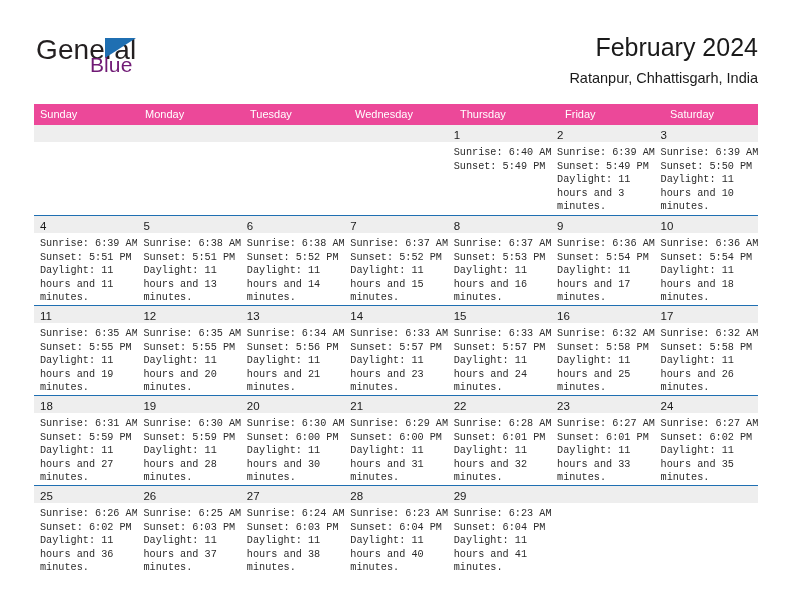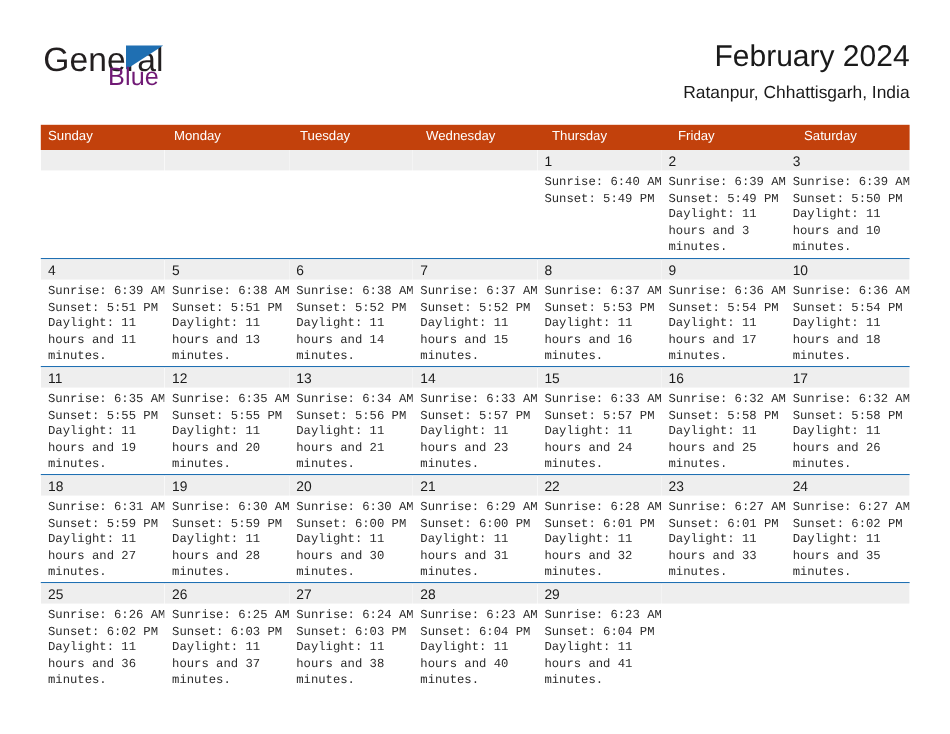--- a/index.html
+++ b/index.html
@@ -79,21 +79,21 @@
   
   .calendar {
     position: absolute;
     left: 34px;
     top: 104px;
     width: 724px;
   }
 
   .weekday-row {
     display: flex;
-    background: #c2410c;
+    background: #ec4899;
     height: 21px;
     gap: 11px;
   }
   .weekday-cell {
     flex: 1 1 0;
     color: #ffffff;
     font-size: 11px;
     line-height: 21px;
     padding-left: 6px;
     box-sizing: border-box;

